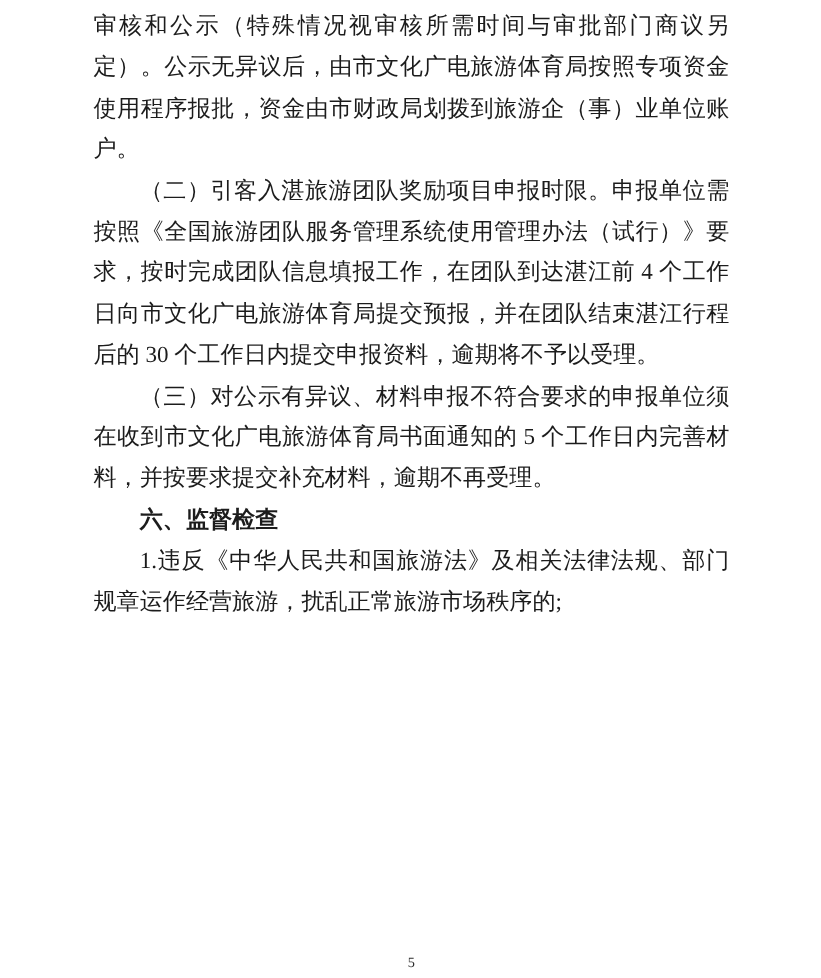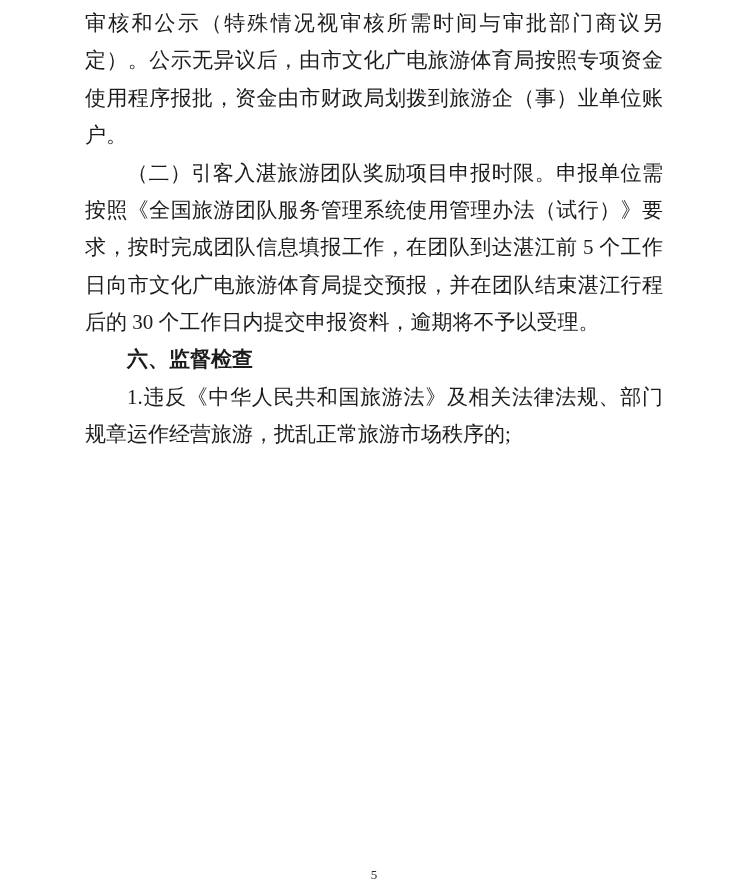--- a/index.html
+++ b/index.html
@@ -30,21 +30,21 @@
     margin: 0;
     padding: 0;
     text-indent: 2em;
   }
   .content p.continuation {
     text-indent: 0;
   }
   .content p.heading {
     text-indent: 2em;
     font-weight: bold;
-    font-family: Liberation Mono, monospace;
+    font-family: Liberation Serif, serif;
   }
   .page-number {
     position: absolute;
     bottom: 6px;
     left: 85px;
     width: 578px;
     text-align: center;
     font-size: 13px;
     color: #2b2b2b;
     font-family: "Liberation Serif", "DejaVu Serif", serif;
@@ -57,21 +57,22 @@
     height: 100%;
   }
 </style>
 </head>
 <body>
 
 <div class="page">
 
   <div class="content" style="color: rgb(28, 28, 28);">
     <p class="continuation">审核和公示（特殊情况视审核所需时间与审批部门商议另定）。公示无异议后，由市文化广电旅游体育局按照专项资金使用程序报批，资金由市财政局划拨到旅游企（事）业单位账户。</p>
-    <p class="body">（二）引客入湛旅游团队奖励项目申报时限。申报单位需按照《全国旅游团队服务管理系统使用管理办法（试行）》要求，按时完成团队信息填报工作，在团队到达湛江前 5 个工作日向市文化广电旅游体育局提交预报，并在团队结束湛江行程后的 30 个工作日内提交申报资料，逾期将不予以受理。</p>
+    <p class="body">（二）引客入湛旅游团队奖励项目申报时限。申报单位需按照《全国旅游团队服务管理系统使用管理办法（试行）》要求，按时完成团队信息填报工作，在团队到达湛江前 4 个工作日向市文化广电旅游体育局提交预报，并在团队结束湛江行程后的 30 个工作日内提交申报资料，逾期将不予以受理。</p>
+    <p class="body">（三）对公示有异议、材料申报不符合要求的申报单位须在收到市文化广电旅游体育局书面通知的 5 个工作日内完善材料，并按要求提交补充材料，逾期不再受理。</p>
     <p class="heading">六、监督检查</p>
     <p class="body">1.违反《中华人民共和国旅游法》及相关法律法规、部门规章运作经营旅游，扰乱正常旅游市场秩序的;</p>
 
   </div>
 
   <div class="page-number">5</div>
 
   <div class="edge-strip" style="background: rgb(219, 205, 163);"></div>
 
 </div>

